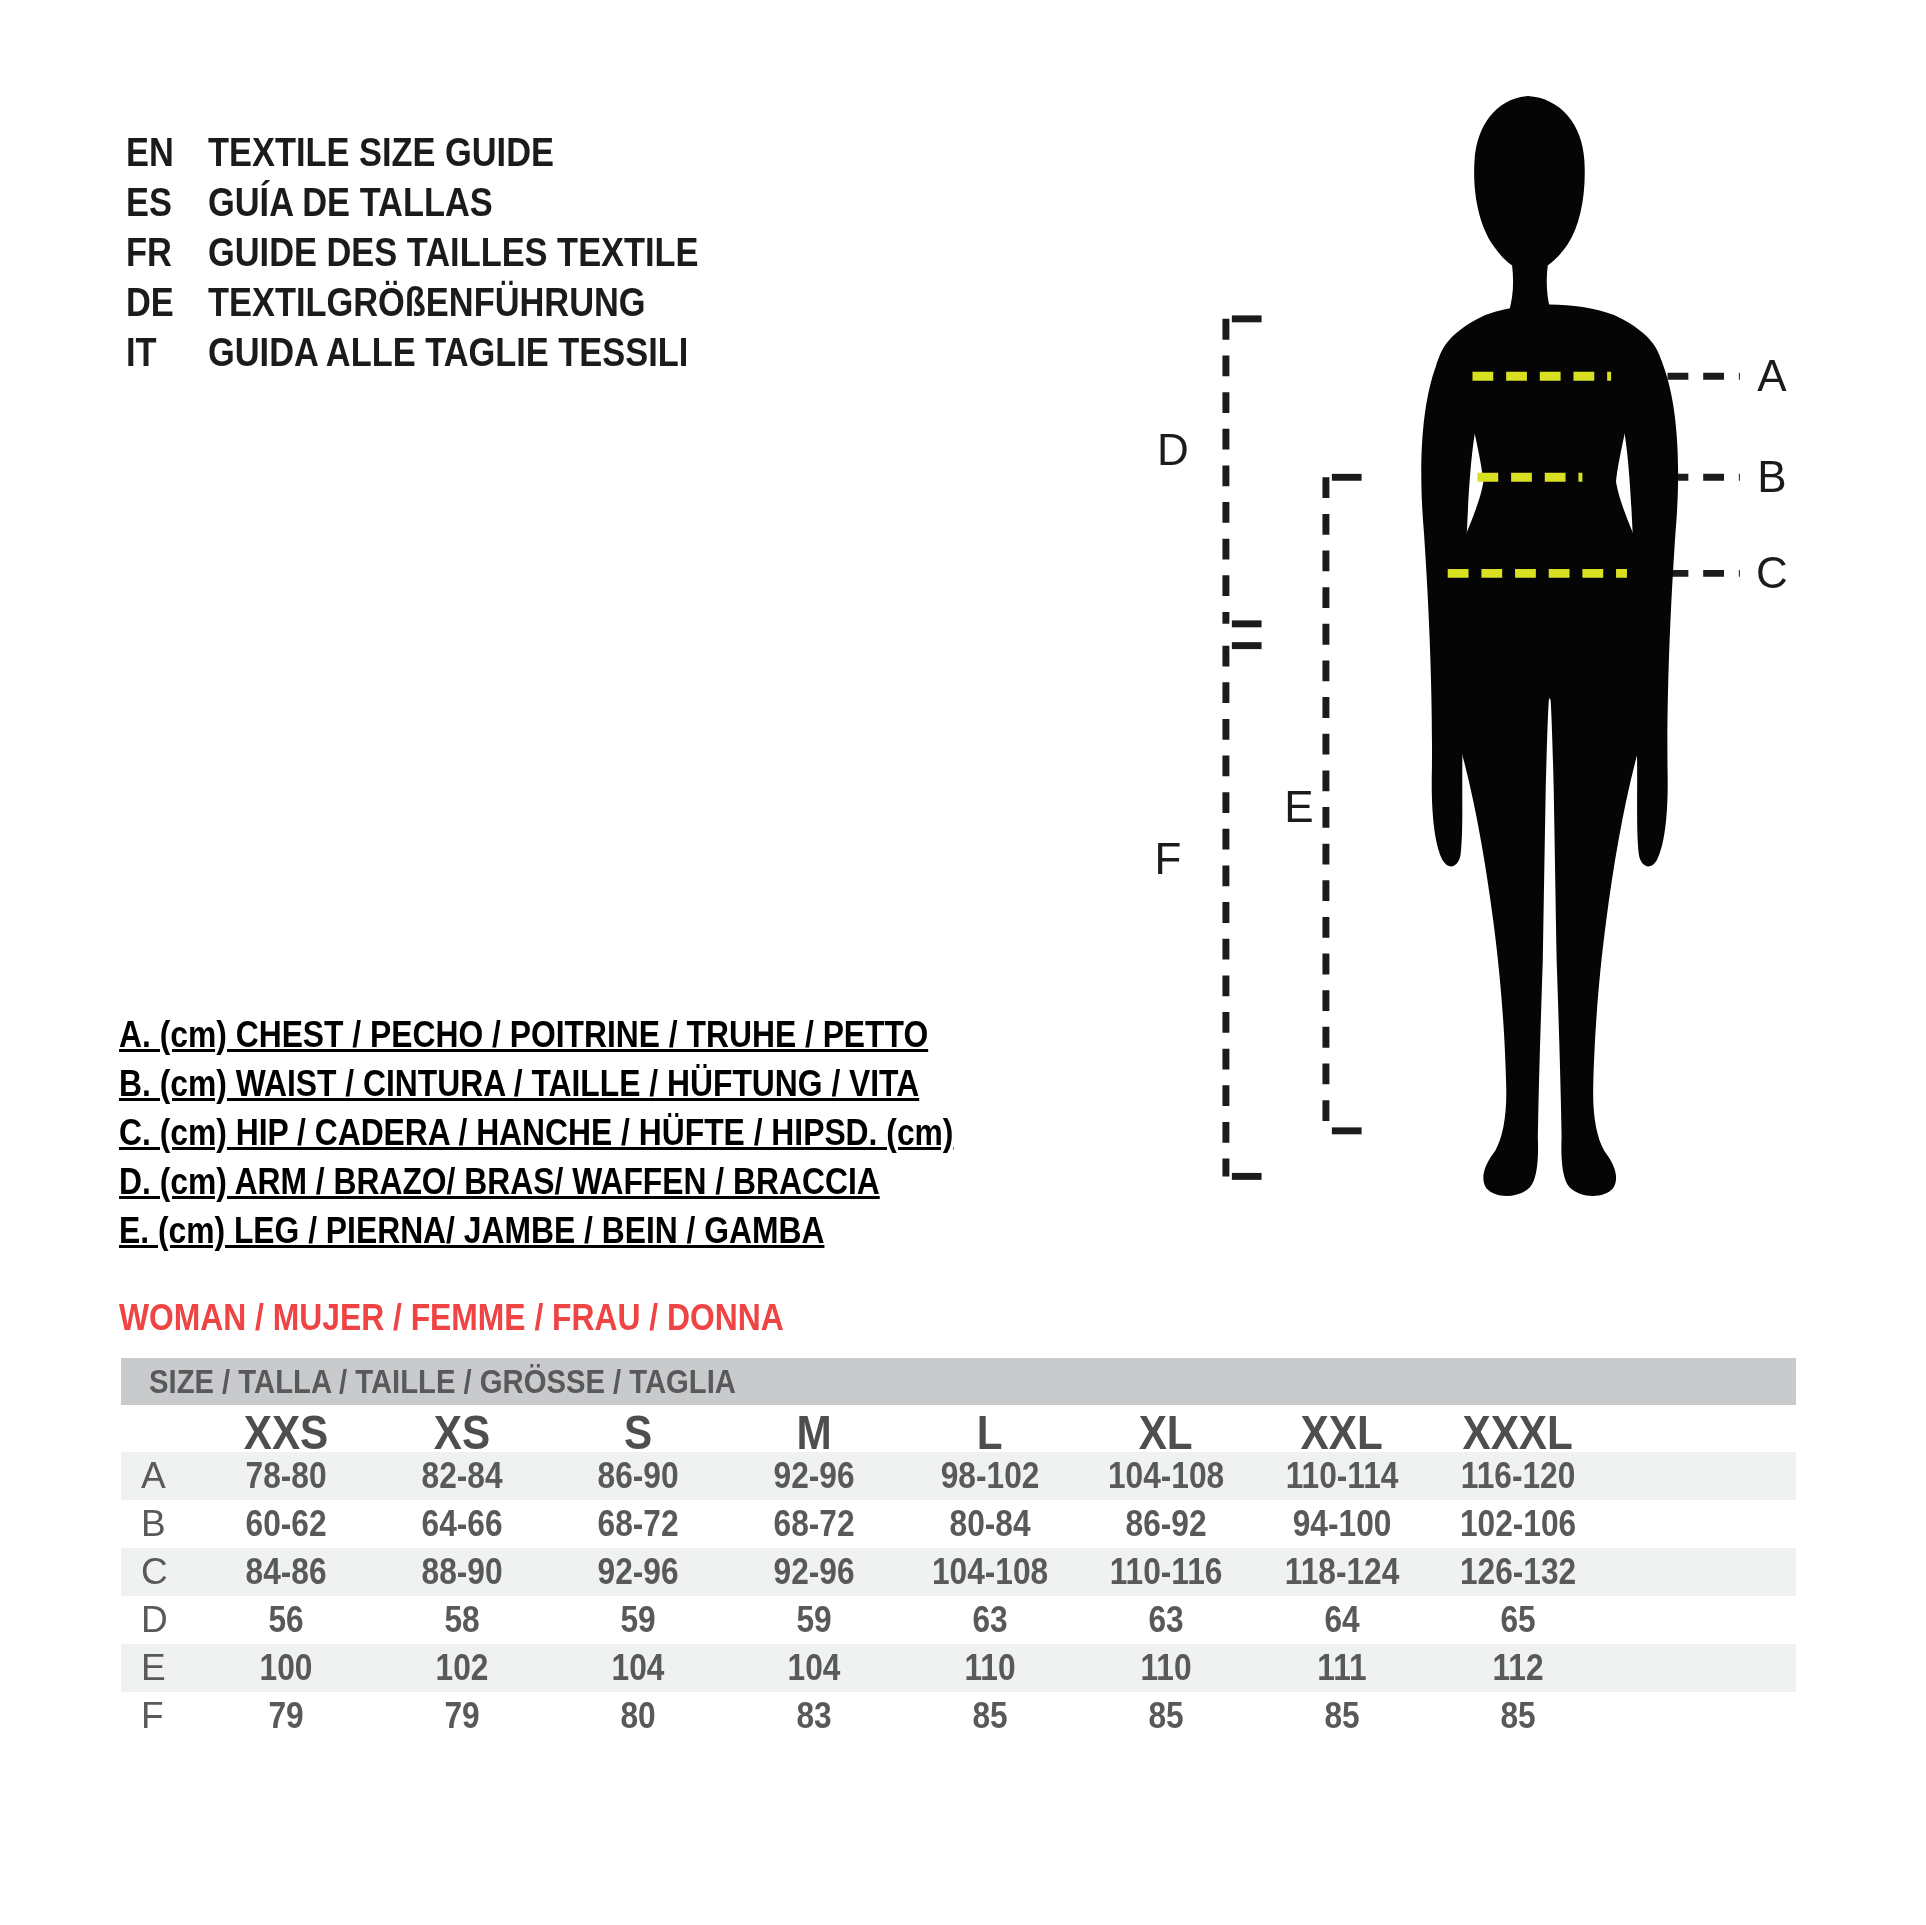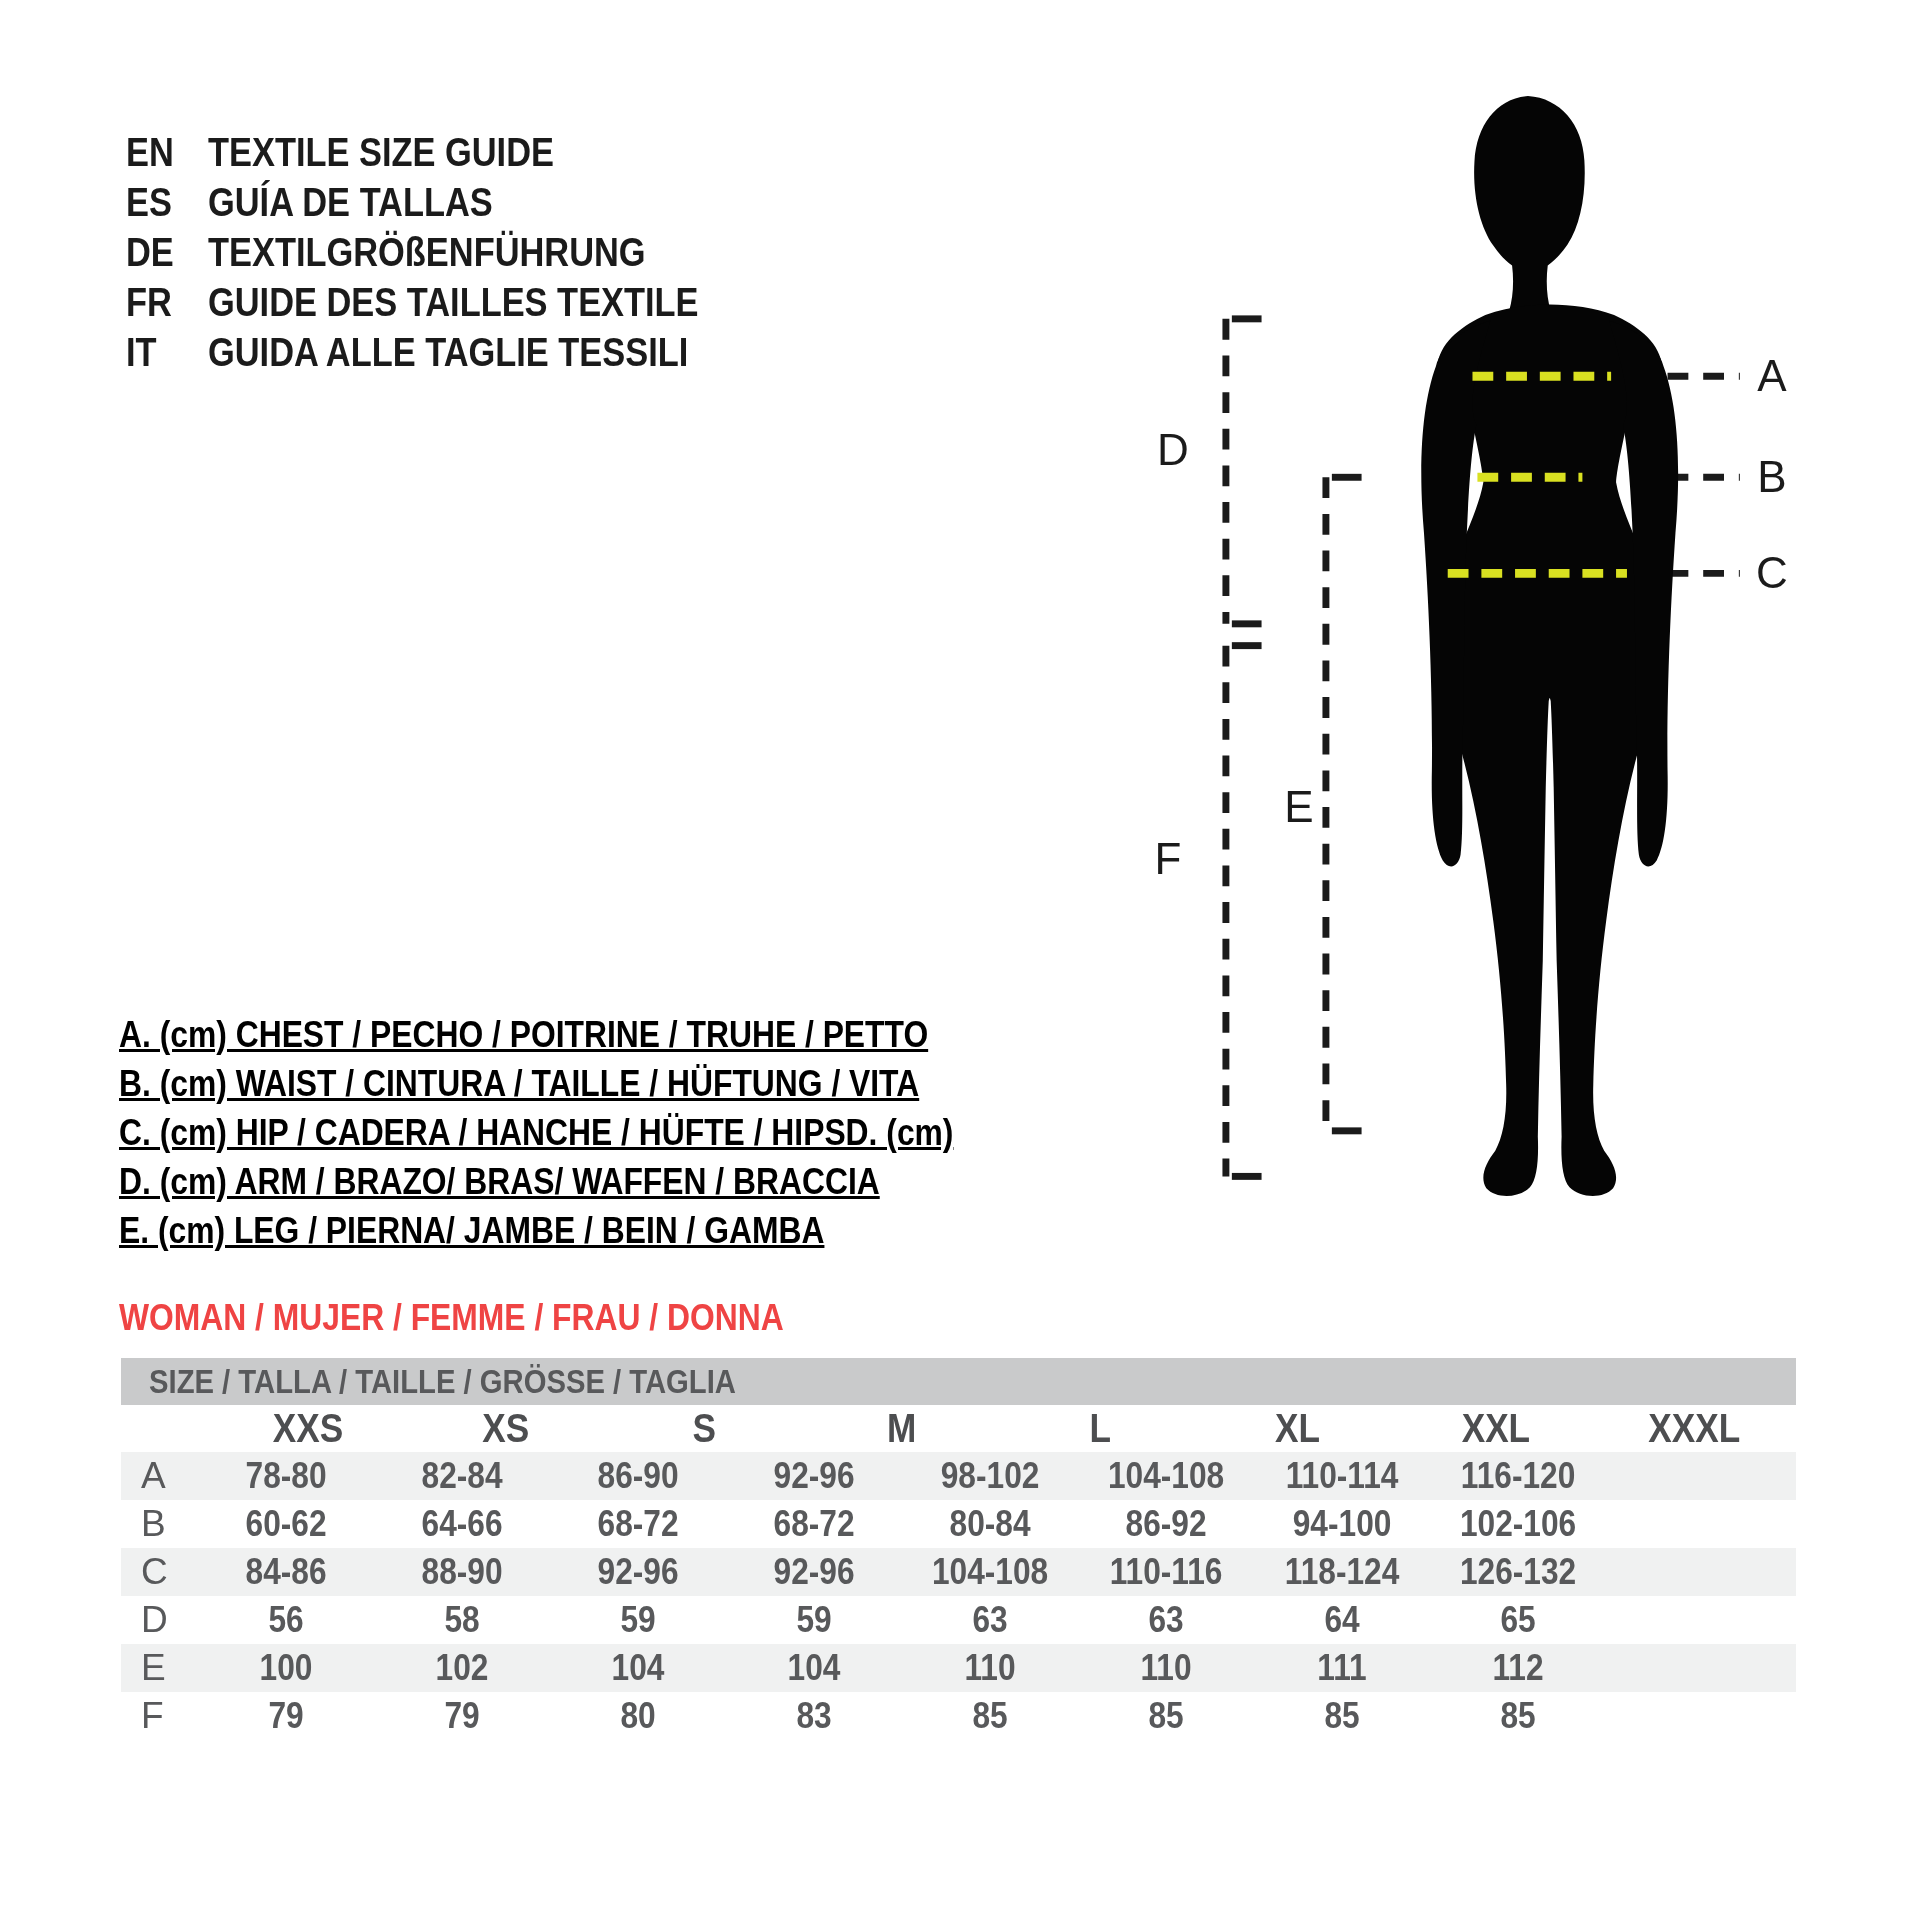--- a/index.html
+++ b/index.html
@@ -23,21 +23,21 @@
 
   
   .gender-line{left:119px;top:1293px;height:49px;display:flex;align-items:center;
     color:#ef4444;font-size:37px;font-weight:700;}
 
   
   .size-table{left:121px;top:1358px;width:1675px;color:#58595b;}
   .tbar{height:47px;background:#c9cacb;display:flex;align-items:center;
     padding-left:28px;box-sizing:border-box;font-size:34px;font-weight:700;color:#58595b;}
   .tgrid{display:grid;grid-template-columns:77px repeat(8,176px) 1fr;align-items:center;}
-  .thead-row{height:47px;background:#ffffff;font-size:40px;font-weight:700;color:#4d4e50;gap:22px;}
+  .thead-row{height:47px;background:#ffffff;font-size:48px;font-weight:700;color:#4d4e50;}
   .trow{height:48px;font-size:36px;font-weight:700;}
   .trow.shade{background:#f0f1f1;}
   .tlabel{padding-left:20px;font-weight:400;font-size:37px;}
   .tcell{text-align:center;}
 
   
   .fig-letter{color:#1b1b1b;font-size:44px;font-weight:400;transform:translate(-50%,-50%);}
 
   svg{position:absolute;left:0;top:0;}
 </style>
@@ -47,26 +47,26 @@
 <div class="abs lang-block">
   <div class="lang-row">
     <span class="cx">EN</span>
     <span class="cx">TEXTILE SIZE GUIDE</span>
   </div>
   <div class="lang-row">
     <span class="cx">ES</span>
     <span class="cx">GUÍA DE TALLAS</span>
   </div>
   <div class="lang-row">
+    <span class="cx">FR</span>
+    <span class="cx">GUIDE DES TAILLES TEXTILE</span>
+  </div>
+  <div class="lang-row">
     <span class="cx">DE</span>
     <span class="cx">TEXTILGRÖßENFÜHRUNG</span>
-  </div>
-  <div class="lang-row">
-    <span class="cx">FR</span>
-    <span class="cx">GUIDE DES TAILLES TEXTILE</span>
   </div>
   <div class="lang-row">
     <span class="cx">IT</span>
     <span class="cx">GUIDA ALLE TAGLIE TESSILI</span>
   </div>
 </div>
 
 <svg width="1927" height="1926" viewBox="0 0 1946 1945" aria-hidden="true">
 
   <g stroke="#1b1b1b" stroke-width="7" stroke-dasharray="21 15" fill="none">

